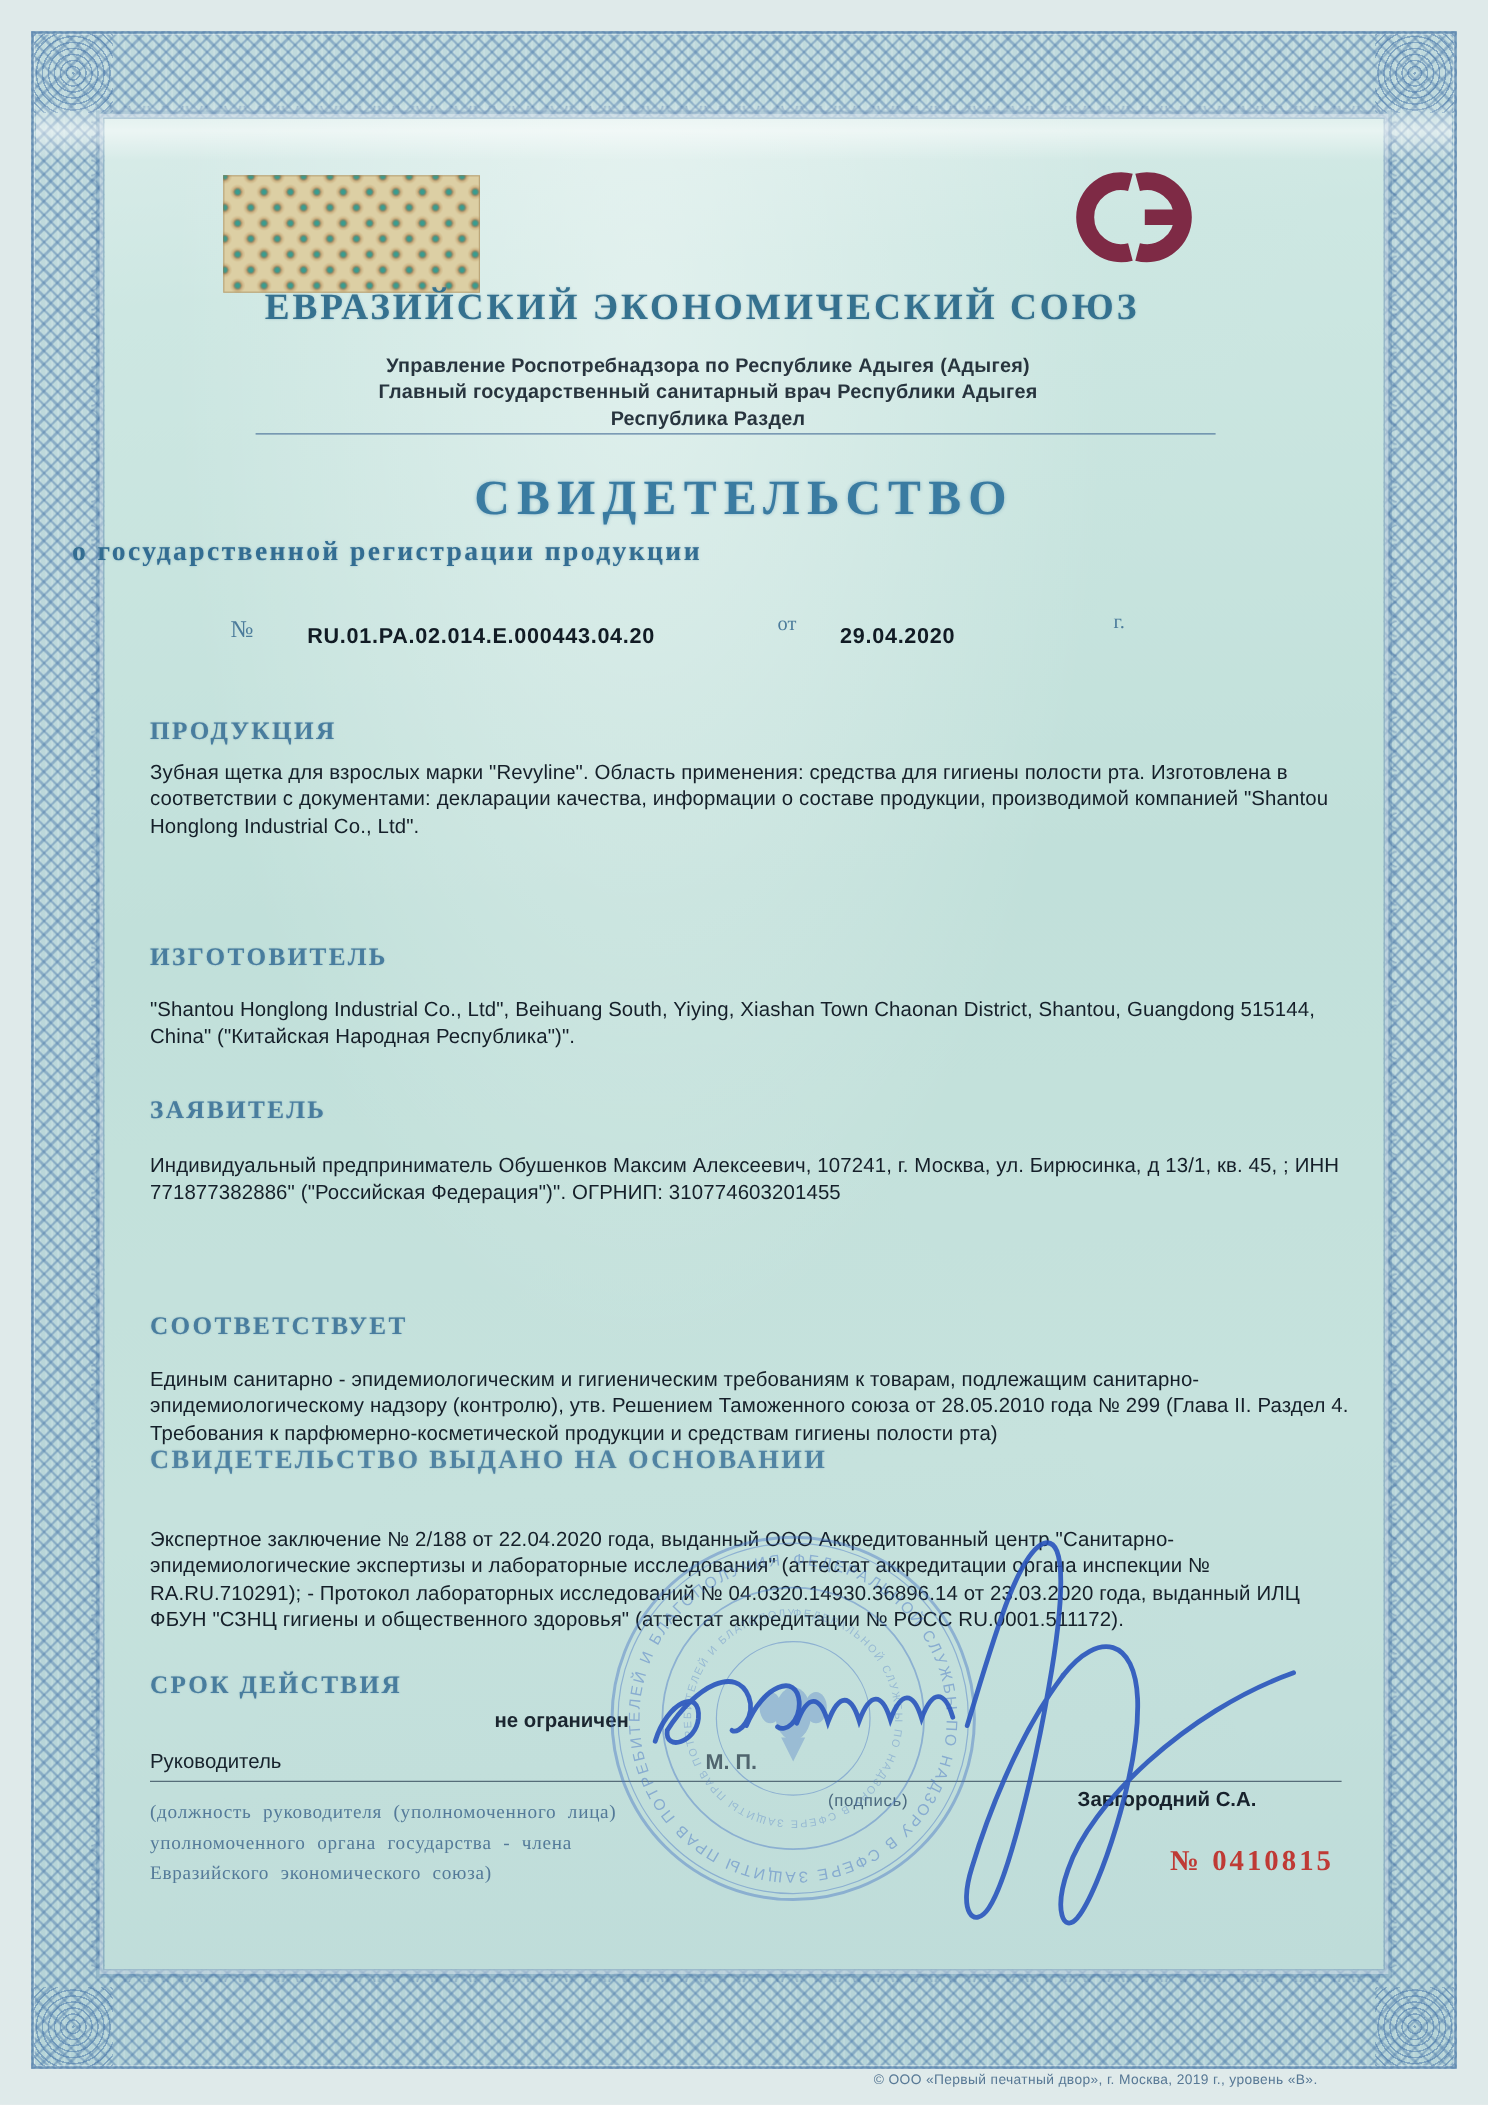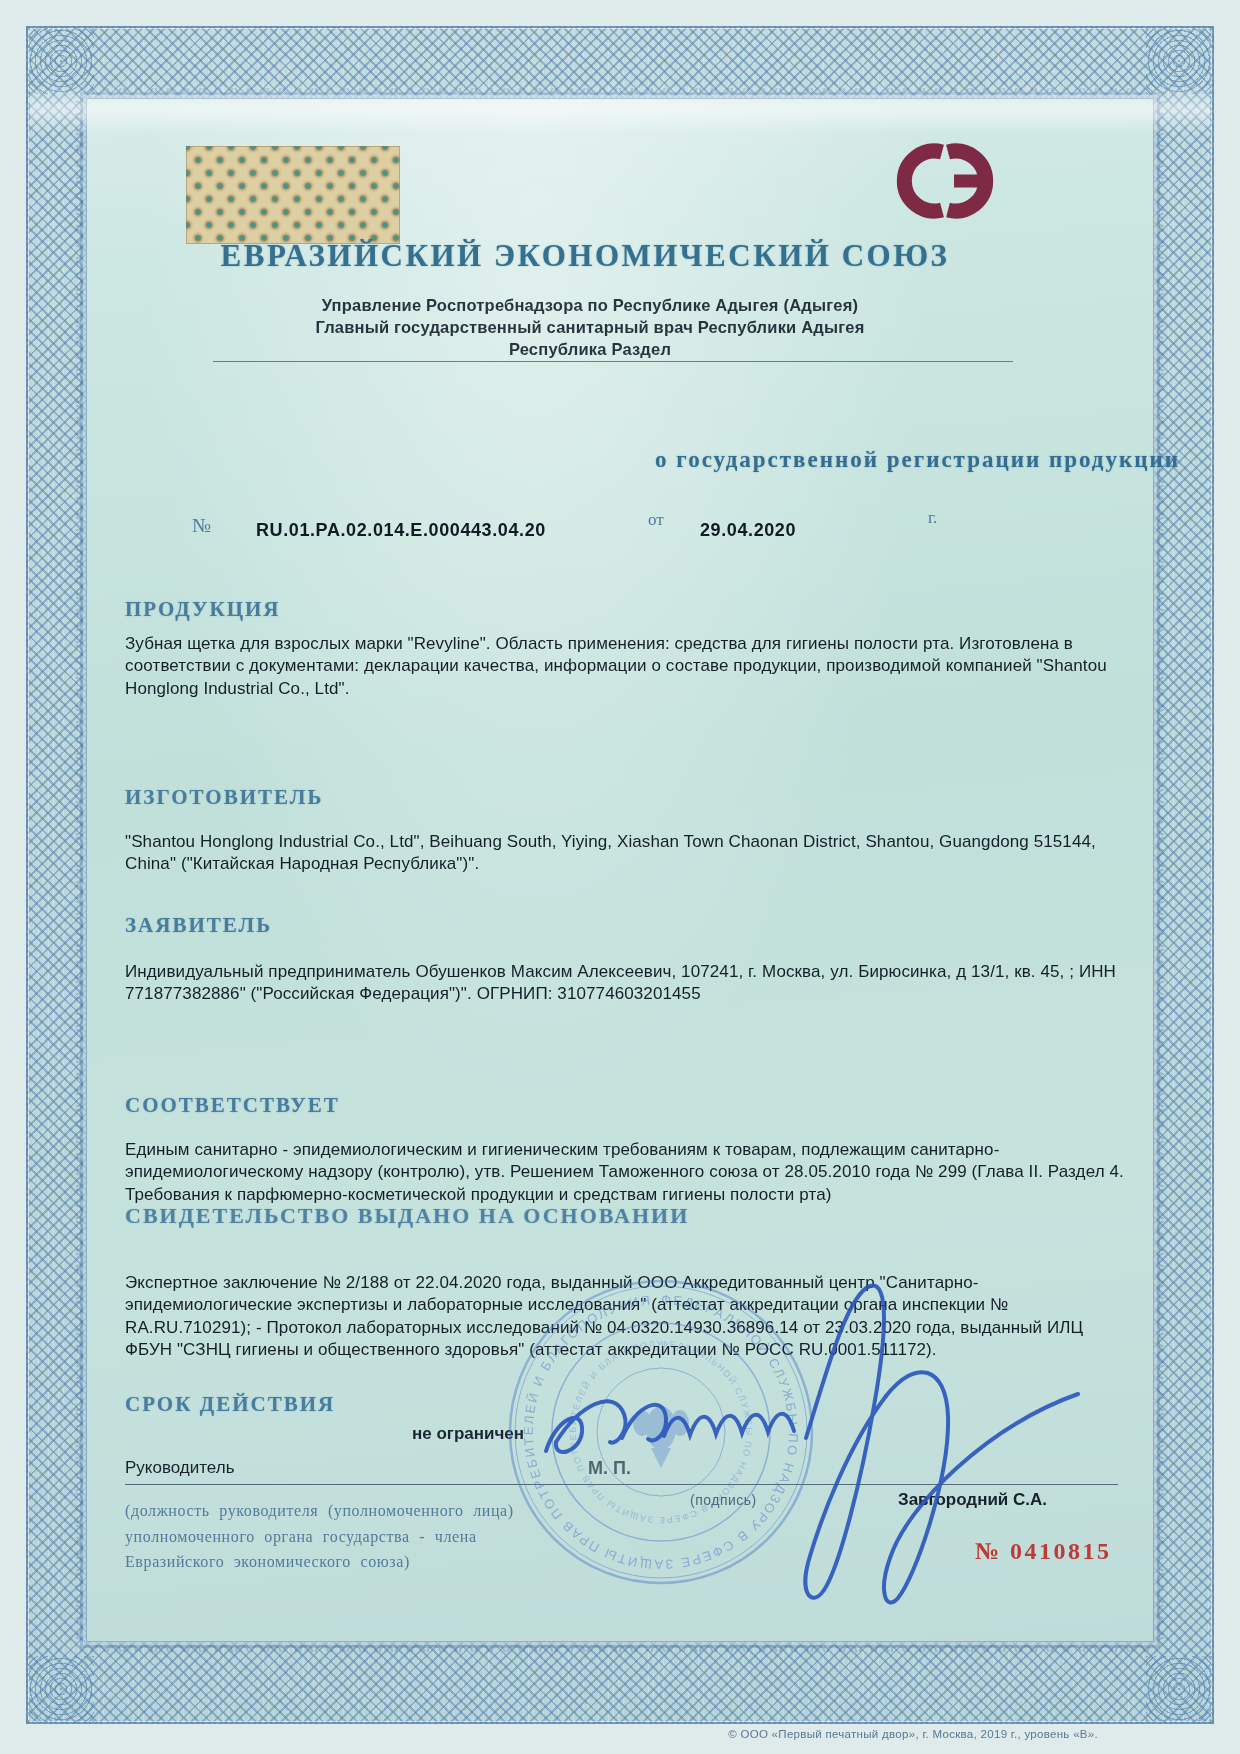--- a/index.html
+++ b/index.html
@@ -57,21 +57,21 @@
   .auth{position:absolute;left:60px;width:1060px;text-align:center;
     font-size:16.5px;font-weight:bold;color:rgba(26,38,48,.93);letter-spacing:.2px;}
   .a1{top:296px}.a2{top:318px}.a3{top:340px}
   .auth-rule{position:absolute;left:213px;width:800px;top:361px;border-top:1.5px solid rgba(60,100,145,.8);}
   .auth-note{position:absolute;left:60px;width:1060px;top:364px;text-align:center;
     font-family:"Liberation Serif",serif;font-size:13.5px;letter-spacing:1px;
     color:rgba(64,102,148,.75);}
   .doc-title{position:absolute;left:60px;width:1120px;top:390px;text-align:center;
     font-family:"Liberation Serif",serif;font-weight:bold;font-size:41px;letter-spacing:6px;
     color:#3a7ba1;text-shadow:0 0 3px rgba(58,123,161,.45);}
-  .doc-subtitle{position:absolute;left:60px;width:1120px;top:447px;text-align:right;
+  .doc-subtitle{position:absolute;left:60px;width:1120px;top:447px;text-align:left;
     font-family:"Liberation Serif",serif;font-weight:bold;font-size:23px;letter-spacing:2px;
     color:#336d92;text-shadow:0 0 2px rgba(51,109,146,.35);}
   .blue-label{font-family:"Liberation Serif",serif;color:rgba(62,112,148,.9);}
   .reg-no-label{position:absolute;left:192px;top:514px;font-size:20px;}
   .reg-number{position:absolute;left:256px;top:520px;font-size:18px;color:#111b24;letter-spacing:.6px;font-weight:bold;}
   .reg-from{position:absolute;left:648px;top:510px;font-size:17px;}
   .reg-date{position:absolute;left:700px;top:520px;font-size:18px;color:#111b24;letter-spacing:.6px;font-weight:bold;}
   .reg-year{position:absolute;left:928px;top:508px;font-size:17px;}
   
   .sec-h{position:absolute;left:125px;font-family:"Liberation Serif",serif;font-weight:bold;
@@ -126,20 +126,21 @@
       <path d="M76,43 H112" stroke-width="13"></path>
     </g>
   </svg>
 
   <div class="union-title">ЕВРАЗИЙСКИЙ ЭКОНОМИЧЕСКИЙ СОЮЗ</div>
   <div class="auth a2">Главный государственный санитарный врач Республики Адыгея</div>
   <div class="auth a1">Управление Роспотребнадзора по Республике Адыгея (Адыгея)</div>
   <div class="auth a3">Республика Раздел</div>
   <div class="auth-rule"></div>
 
+  <div class="doc-title">СВИДЕТЕЛЬСТВО</div>
   <div class="doc-subtitle">о государственной регистрации продукции</div>
 
   <div class="blue-label reg-no-label">№</div>
   <div class="reg-number">RU.01.PA.02.014.E.000443.04.20</div>
   <div class="blue-label reg-from">от</div>
   <div class="reg-date">29.04.2020</div>
   <div class="blue-label reg-year">г.</div>
 
   <div class="sec-h h1">ПРОДУКЦИЯ</div>
   <div class="sec-b b1">Зубная щетка для взрослых марки "Revyline". Область применения: средства для гигиены полости рта. Изготовлена в соответствии с документами: декларации качества, информации о составе продукции, производимой компанией "Shantou Honglong Industrial Co., Ltd".</div>

